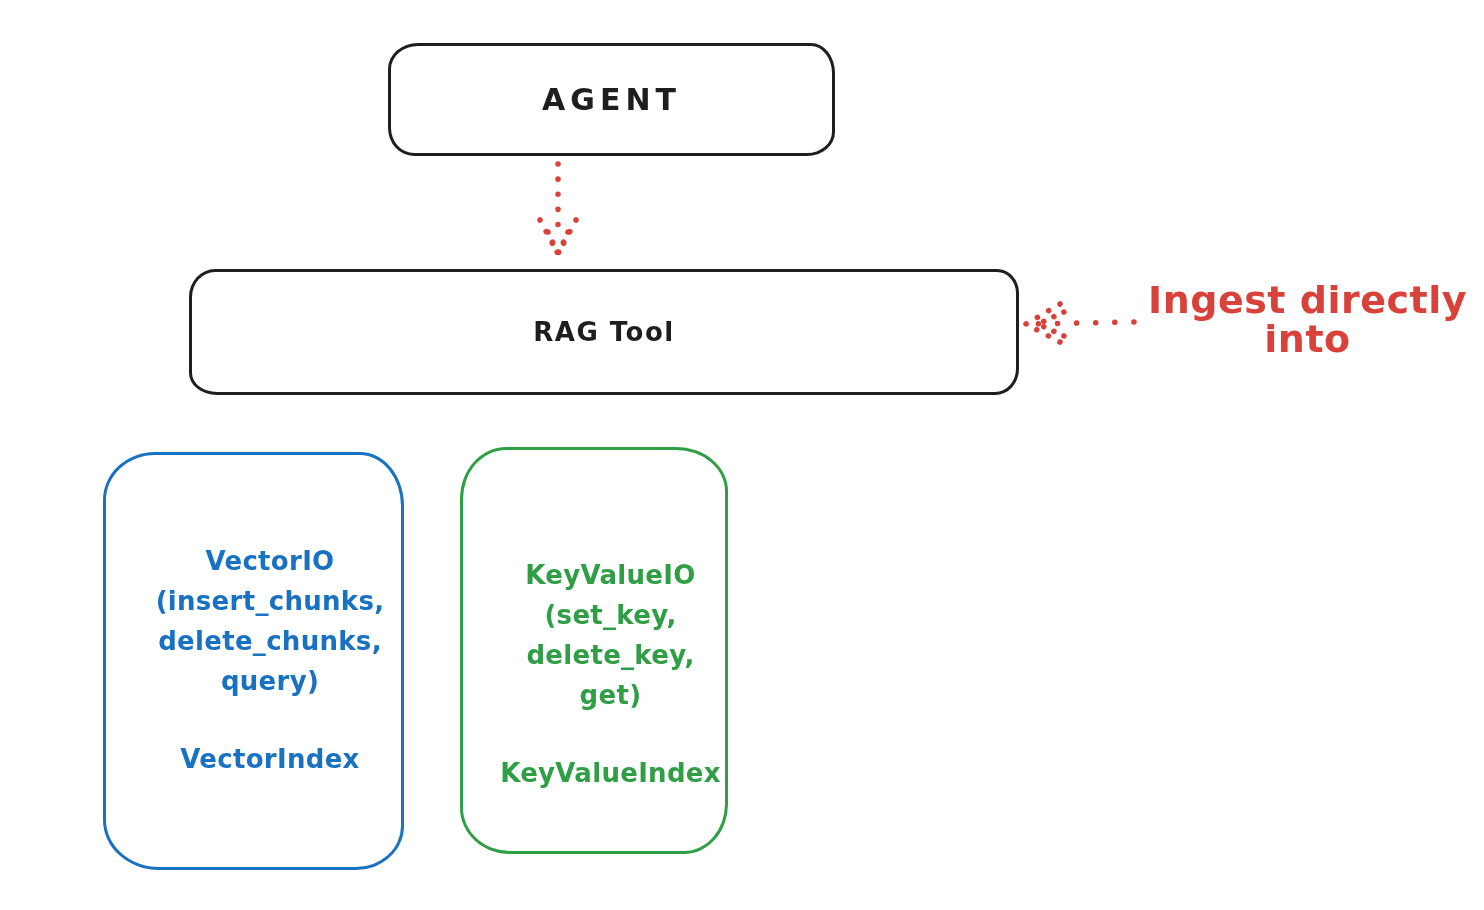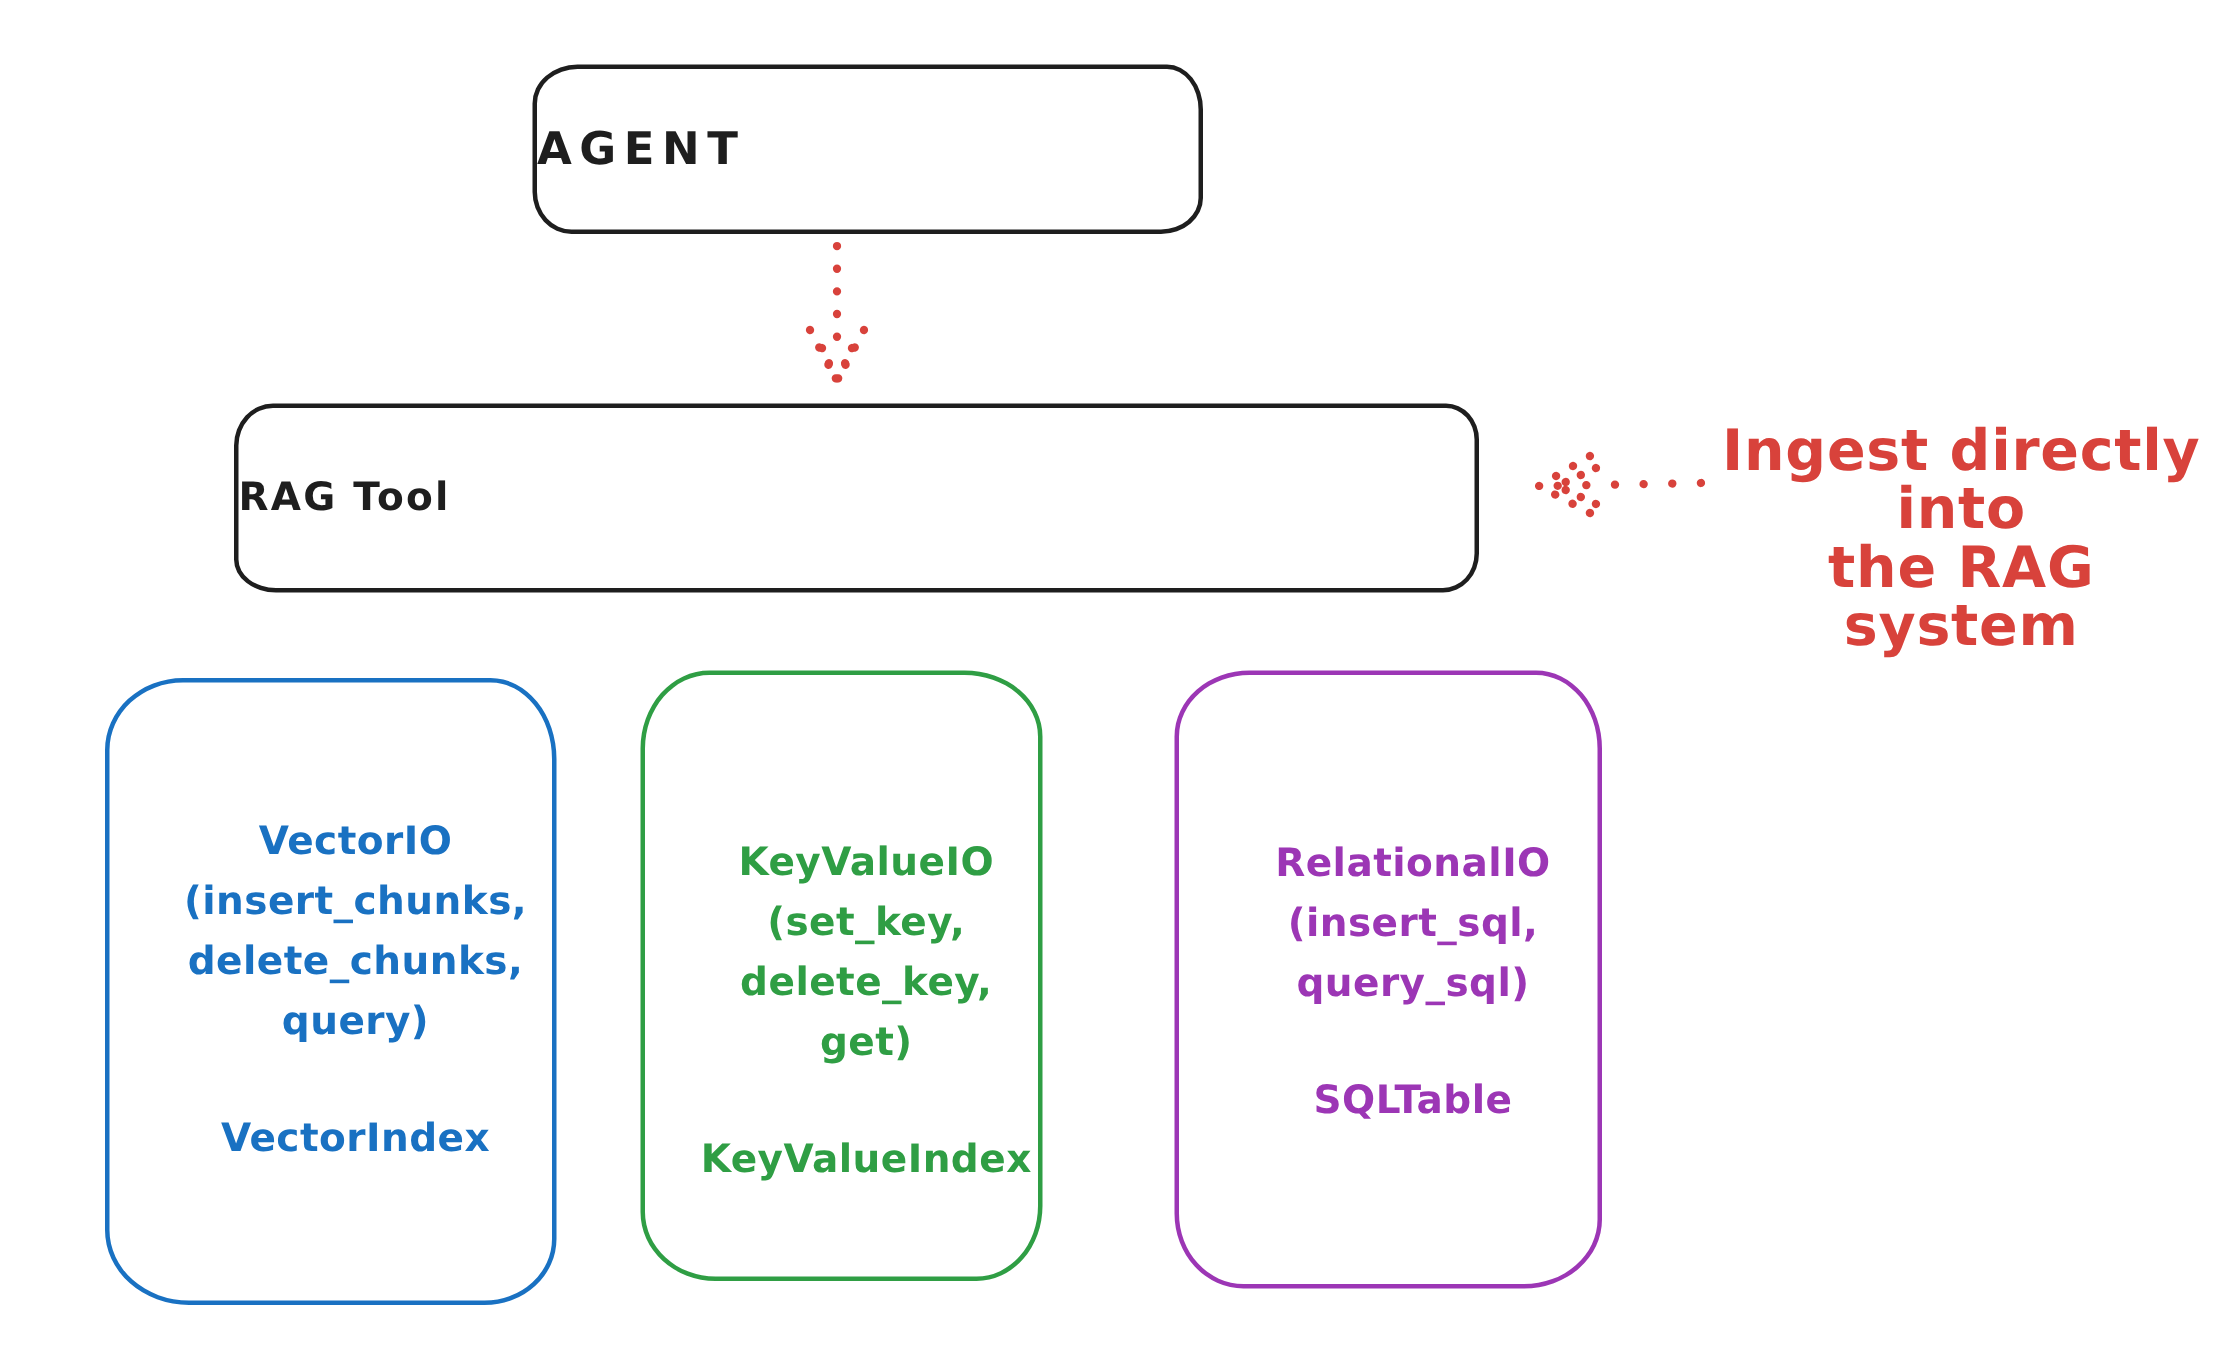--- a/index.html
+++ b/index.html
@@ -14,20 +14,22 @@
     height: 910px;
     background: #ffffff;
     overflow: hidden;
   }
   .box {
     position: absolute;
     background: #ffffff;
     box-sizing: border-box;
     display: flex;
     align-items: center;
+    justify-content: center;
+    margin-left: 33px;
   }
   .ink-box {
     border: 3.5px solid #1e1e1e;
     color: #1e1e1e;
   }
   .agent-box {
     left: 355px; top: 43px; width: 447px; height: 113px;
     border-radius: 30px 24px 28px 26px / 26px 30px 24px 28px;
   }
   .agent-box .label {
@@ -122,21 +124,20 @@
       <path d="M118 24 L14 26" stroke-dasharray="0.1 19"></path>
       <path d="M44 6 L10 26" stroke-dasharray="0.1 13"></path>
       <path d="M44 44 L10 26" stroke-dasharray="0.1 13"></path>
       <path d="M48 14 L22 26" stroke-dasharray="0.1 11"></path>
       <path d="M48 38 L22 26" stroke-dasharray="0.1 11"></path>
     </g>
   </svg>
 
   <div class="annotation">
     <div>Ingest directly into</div>
-    <div>the RAG system</div>
   </div>
 
   <div class="box backend-box vector-box">
     <div class="lines">
       <div>VectorIO</div>
       <div>(insert_chunks,</div>
       <div>delete_chunks,</div>
       <div>query)</div>
       <div class="spacer"></div>
       <div>VectorIndex</div>
@@ -146,23 +147,14 @@
   <div class="box backend-box keyvalue-box">
     <div class="lines">
       <div>KeyValueIO</div>
       <div>(set_key,</div>
       <div>delete_key, get)</div>
       <div class="spacer"></div>
       <div>KeyValueIndex</div>
     </div>
   </div>
 
-  <div class="box backend-box relational-box">
-    <div class="lines">
-      <div>RelationalIO</div>
-      <div>(insert_sql,</div>
-      <div>query_sql)</div>
-      <div class="spacer"></div>
-      <div>SQLTable</div>
-    </div>
-  </div>
 
 </div>
 
 </body></html>

